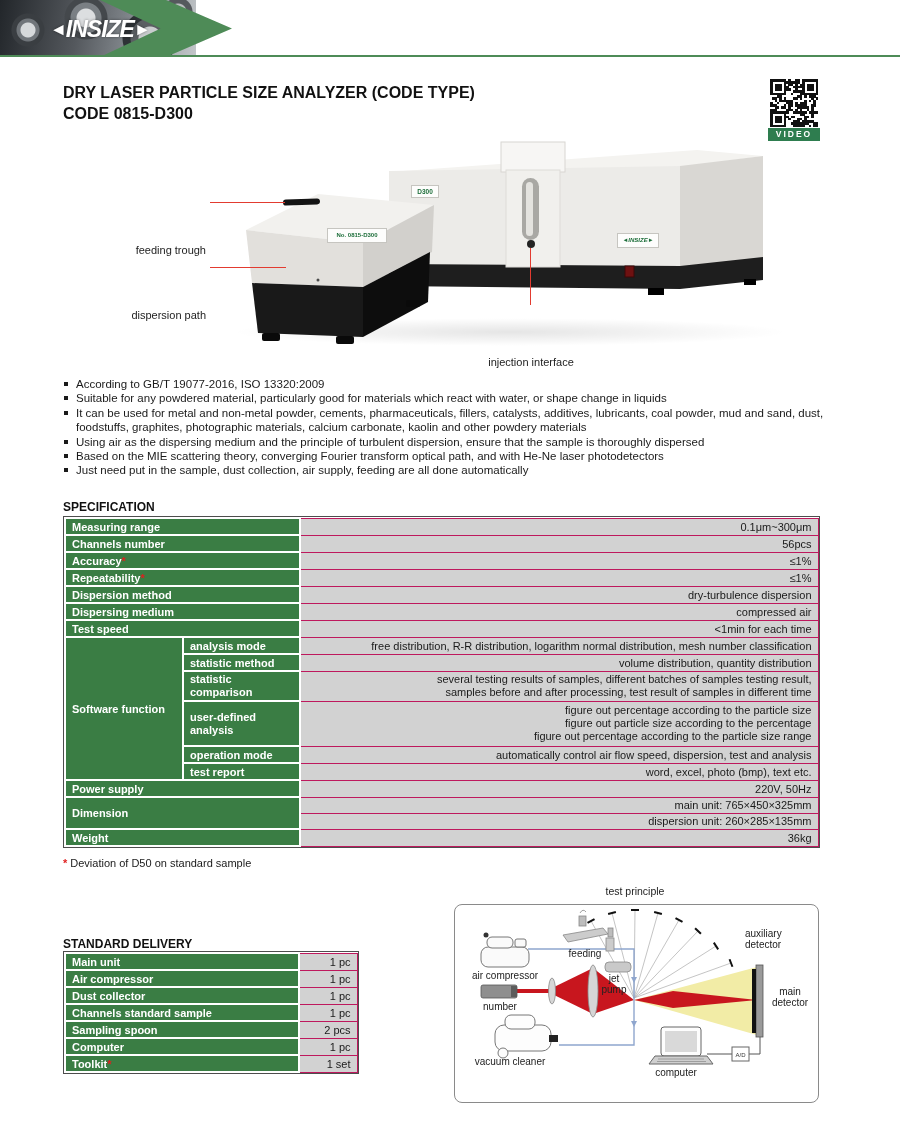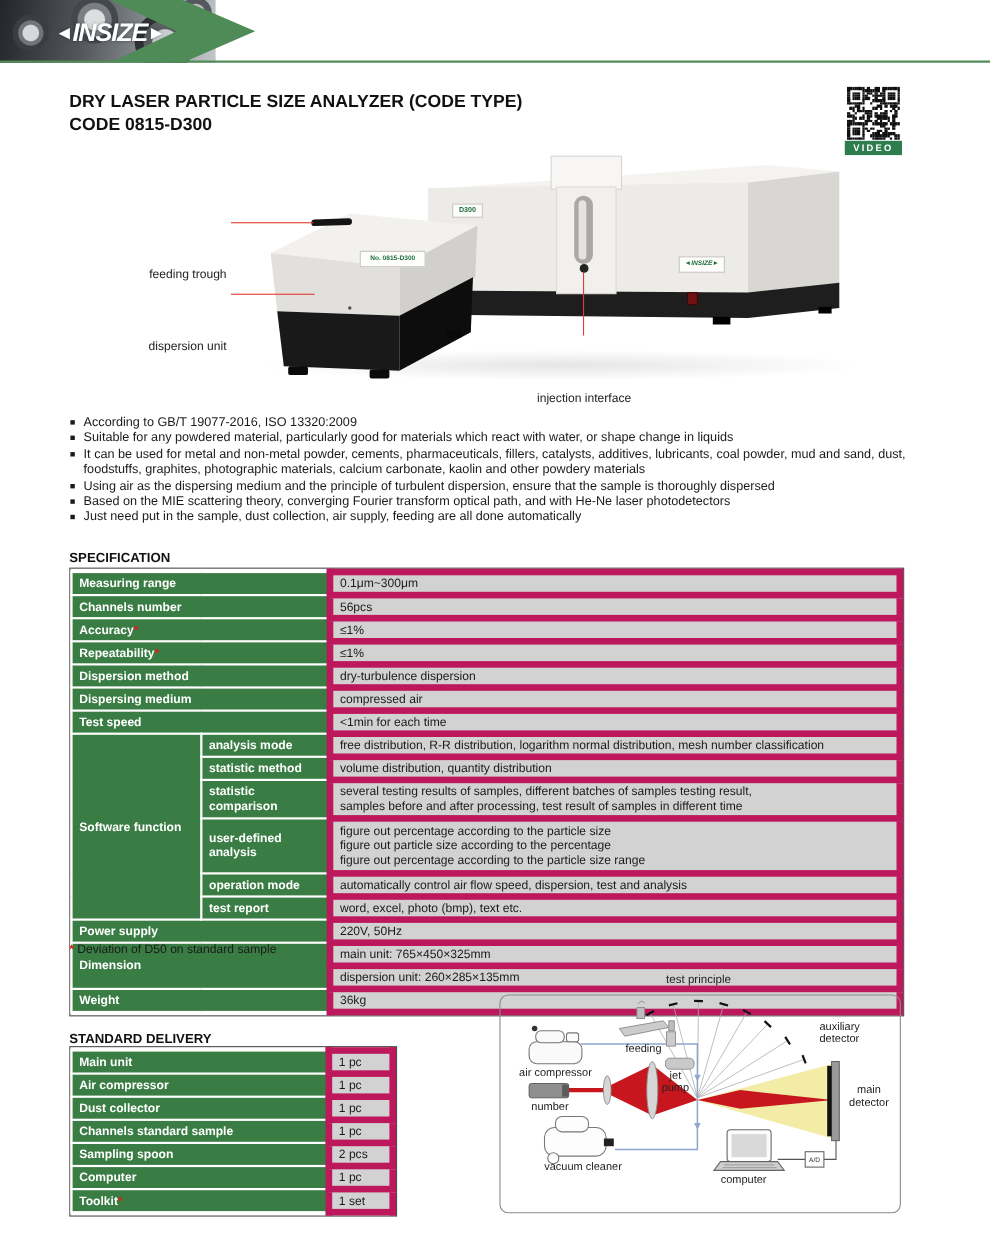--- a/index.html
+++ b/index.html
@@ -43,21 +43,21 @@
     font-size:11.5px;line-height:14.4px;color:#1a1a1a;}
   .features li{position:relative;padding-left:13px;}
   .features li::before{content:"";position:absolute;left:1px;top:5px;width:4px;height:4px;background:#1a1a1a;}
 
   
   .sec-heading{font-size:12px;font-weight:bold;color:#111;}
   .tbl-wrap{position:absolute;border:1px solid #4d4d4d;background:#fff;}
   table.grid{border-collapse:collapse;table-layout:fixed;}
   table.grid td{font-size:11px;vertical-align:middle;padding:1px 6px;}
   td.g{background:#3A7D44;color:#fff;font-weight:bold;border:2px solid #fff;}
-  td.v{background:#d2d2d2;color:#1a1a1a;border:6px solid #be185d;}
+  td.v{background:#d2d2d2;color:#1a1a1a;border:1px solid #be185d;text-align:right;}
   .pre{white-space:pre-line;}
   tr.h17 td{height:13px;margin-top:20px;}
   .star{color:#e01f1f;font-weight:bold;}
   .footnote{position:absolute;font-size:11px;line-height:13.5px;color:#1a1a1a;}
   .footnote .star{margin-right:3px;}
 
   
   .diagram-title{left:560px;top:885px;width:150px;text-align:center;font-size:10.5px;color:#222;}
   .diagram-box{left:454px;top:904px;width:363px;height:197px;border:1px solid #8a8a8a;border-radius:8px;}
   .dlabel{position:absolute;font-size:10px;line-height:10.5px;color:#222;white-space:pre-line;}
@@ -361,21 +361,21 @@
       <rect x="262" y="193" width="18" height="8" rx="2" fill="#0a0a0a"></rect>
       <rect x="336" y="196" width="18" height="8" rx="2" fill="#0a0a0a"></rect>
       <rect x="406" y="160" width="14" height="7" rx="2" fill="#0a0a0a"></rect>
       <rect x="283" y="59" width="37" height="6" rx="3" fill="#141414" transform="rotate(-2 301 62)"></rect>
       <circle cx="318" cy="140" r="1.5" fill="#4a4a4a"></circle>
     </svg>
     <div class="plate" style="left:327px;top:88px;width:58px;height:13px;font-size:6px;line-height:13px;">No. 0815-D300</div>
 
     <div class="callout-label" style="left:96px;top:56px;width:110px;text-align:right;">feeding trough</div>
     <div class="callout-line" style="left:210px;top:62px;width:75px;height:1px;"></div>
-    <div class="callout-label" style="left:92px;top:121px;width:114px;text-align:right;">dispersion unit</div>
+    <div class="callout-label" style="left:92px;top:121px;width:114px;text-align:right;">dispersion path</div>
     <div class="callout-line" style="left:210px;top:127px;width:76px;height:1px;"></div>
     <div class="callout-line" style="left:530px;top:108px;width:1px;height:57px;"></div>
     <div class="callout-label" style="left:467px;top:168px;width:128px;text-align:center;">injection interface</div>
   </div>
 
   <ul class="abs features">
     <li>According to GB/T 19077-2016, ISO 13320:2009</li>
     <li>Suitable for any powdered material, particularly good for materials which react with water, or shape change in liquids</li>
     <li>It can be used for metal and non-metal powder, cements, pharmaceuticals, fillers, catalysts, additives, lubricants, coal powder, mud and sand, dust, foodstuffs, graphites, photographic materials, calcium carbonate, kaolin and other powdery materials</li>
     <li>Using air as the dispersing medium and the principle of turbulent dispersion, ensure that the sample is thoroughly dispersed</li>
@@ -599,21 +599,21 @@
       </g>
       <rect x="277" y="142" width="17" height="14" fill="#fff" stroke="#666" stroke-width="1"></rect>
       <text x="285.5" y="151.5" text-anchor="middle" font-size="6" fill="#333">A/D</text>
     </svg>
     
     <div class="dlabel c" style="left:96px;top:44px;width:68px;">feeding</div>
     <div class="dlabel c" style="left:136px;top:69px;width:46px;">jet
 pump</div>
     <div class="dlabel c" style="left:0px;top:66px;width:100px;">air compressor</div>
     <div class="dlabel c" style="left:20px;top:97px;width:50px;">number</div>
-    <div class="dlabel c" style="left:20px;top:152px;width:110px;">vacuum cleaner</div>
+    <div class="dlabel c" style="left:0;top:152px;width:110px;">vacuum cleaner</div>
     <div class="dlabel c" style="left:181px;top:163px;width:80px;">computer</div>
     <div class="dlabel" style="left:290px;top:24px;width:70px;">auxiliary
 detector</div>
     <div class="dlabel c" style="left:307px;top:82px;width:56px;">main
 detector</div>
   </div>
 
 </div>
 
 </body></html>

